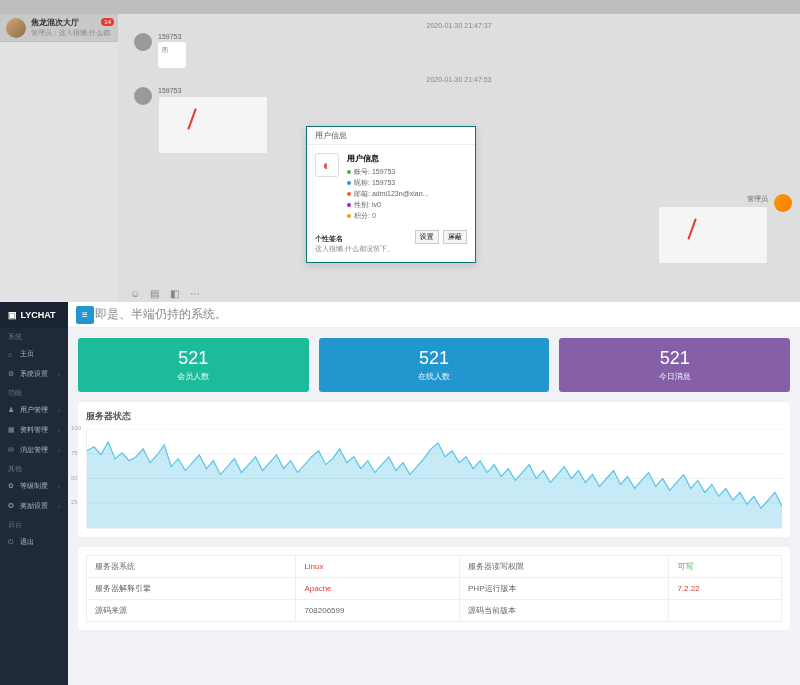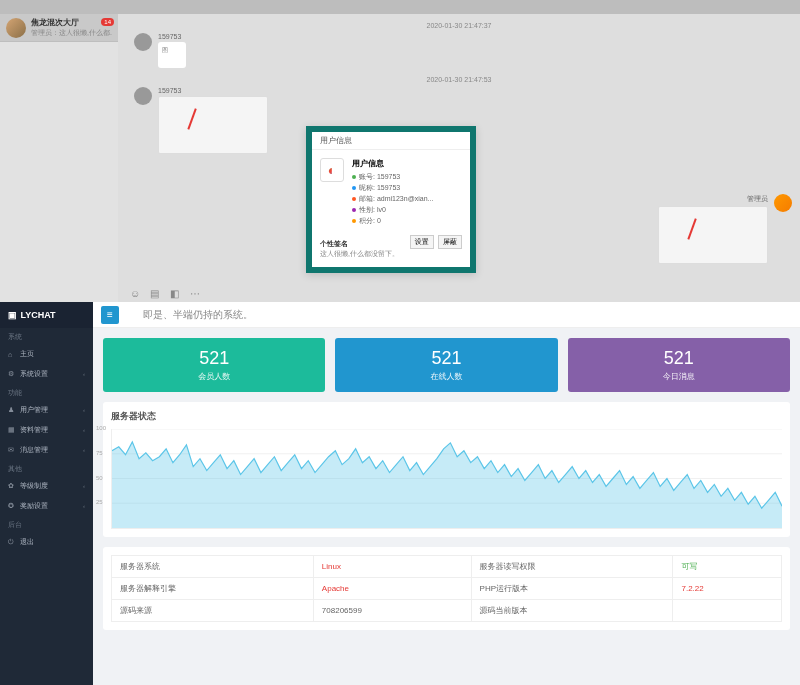--- a/index.html
+++ b/index.html
@@ -33,21 +33,21 @@
 .msg-block .mcard{background:#fff;border-radius:3px;padding:4px;width:28px;height:26px;font-size:6px;color:#888}
 .msg-block .mimg{width:110px;height:58px;background:#f5f5f5;border-radius:2px;border:1px solid #ddd;position:relative}
 .msg-block .mimg::after{content:"";position:absolute;left:30%;top:20%;width:2px;height:40%;background:#e53935;transform:rotate(20deg)}
 .msg-right{flex-direction:row-reverse}
 .msg-right .mname{text-align:right}
 .msg-right .mava{background:linear-gradient(135deg,#ff9800,#f57c00)}
 .chat-toolbar{position:absolute;bottom:2px;left:12px;display:flex;gap:8px}
 .chat-toolbar span{width:12px;height:12px;display:inline-block;color:#888;font-size:10px}
 
 
-.modal{position:absolute;left:306px;top:126px;width:170px;background:#fff;border:6px solid #0f766e;box-shadow:0 2px 8px rgba(0,0,0,.15);font-size:8px}
+.modal{position:absolute;left:306px;top:126px;width:170px;background:#fff;border:1px solid #0f766e;box-shadow:0 2px 8px rgba(0,0,0,.15);font-size:8px}
 .modal .mh{padding:3px 8px;border-bottom:1px solid #eee;color:#555}
 .modal .mbd{padding:8px;display:flex}
 .modal .mico{width:24px;height:24px;border:1px solid #ddd;border-radius:3px;margin-right:8px;display:flex;align-items:center;justify-content:center;font-size:14px}
 .modal .mico::after{content:"◐";background:linear-gradient(135deg,#4caf50,#f44336,#2196f3);-webkit-background-clip:text;color:transparent}
 .modal .mlist{flex:1}
 .modal .mtit{font-weight:700;margin-bottom:3px;font-size:8px}
 .modal .mline{font-size:7px;color:#666;margin:1px 0;display:flex;align-items:center}
 .modal .mline::before{content:"";width:4px;height:4px;border-radius:50%;margin-right:3px}
 .modal .mline.c1::before{background:#4caf50}
 .modal .mline.c2::before{background:#2196f3}
@@ -55,31 +55,31 @@
 .modal .mline.c4::before{background:#9c27b0}
 .modal .mline.c5::before{background:#ff9800}
 .modal .msig{padding:4px 8px 8px}
 .modal .msig .sl{font-size:7px;color:#333;font-weight:700;float:left}
 .modal .msig .st{font-size:7px;color:#888;clear:both}
 .modal .mbtns{float:right;margin-top:-4px}
 .modal .mbtns button{font-size:7px;padding:1px 4px;background:#f5f5f5;border:1px solid #ccc;margin-left:2px;cursor:pointer}
 
 
 .dash{height:383px;display:flex;background:#f0f2f5}
-.dash-side{width:93px;background:#1f2937;color:#b0b8c4;font-size:8px;overflow:hidden}
+.dash-side{width:68px;background:#1f2937;color:#b0b8c4;font-size:8px;overflow:hidden}
 .dash-side .logo{height:26px;display:flex;align-items:center;padding:0 8px;color:#fff;font-weight:700;font-size:9px;background:#1a2332}
 .dash-side .logo::before{content:"▣";margin-right:4px}
 .dash-side .grp{padding:4px 8px 2px;font-size:7px;color:#6b7684}
 .dash-side .nav-item{padding:5px 8px;display:flex;align-items:center;cursor:pointer;font-size:7px}
 .dash-side .nav-item .ico{width:8px;margin-right:4px;opacity:.7}
 .dash-side .nav-item .arr{margin-left:auto;opacity:.5;font-size:6px}
 .dash-main{flex:1;overflow:hidden;display:flex;flex-direction:column}
 .dash-top{height:26px;background:#fff;display:flex;align-items:center;padding:0 8px;border-bottom:1px solid #eee}
 .dash-top .menu{width:18px;height:18px;background:#2196cf;color:#fff;display:flex;align-items:center;justify-content:center;font-size:10px;border-radius:2px;cursor:pointer}
-.dash-top .crumb{margin-left:24px;font-size:10px;color:#888}
+.dash-top .crumb{margin-left:1px;font-size:12px;color:#888}
 .stats{display:flex;gap:10px;padding:10px}
 .stat{flex:1;height:54px;border-radius:3px;color:#fff;display:flex;flex-direction:column;align-items:center;justify-content:center}
 .stat .num{font-size:18px;font-weight:300}
 .stat .lbl{font-size:8px;opacity:.9;margin-top:2px}
 .stat.s1{background:#1cbb9b}
 .stat.s2{background:#2196cf}
 .stat.s3{background:#8560a8}
 .stat.s4{background:#e74c5e}
 .panel{background:#fff;margin:0 10px 10px;border-radius:3px;padding:8px}
 .panel .pt{font-size:9px;color:#555;margin-bottom:6px;font-weight:700}

